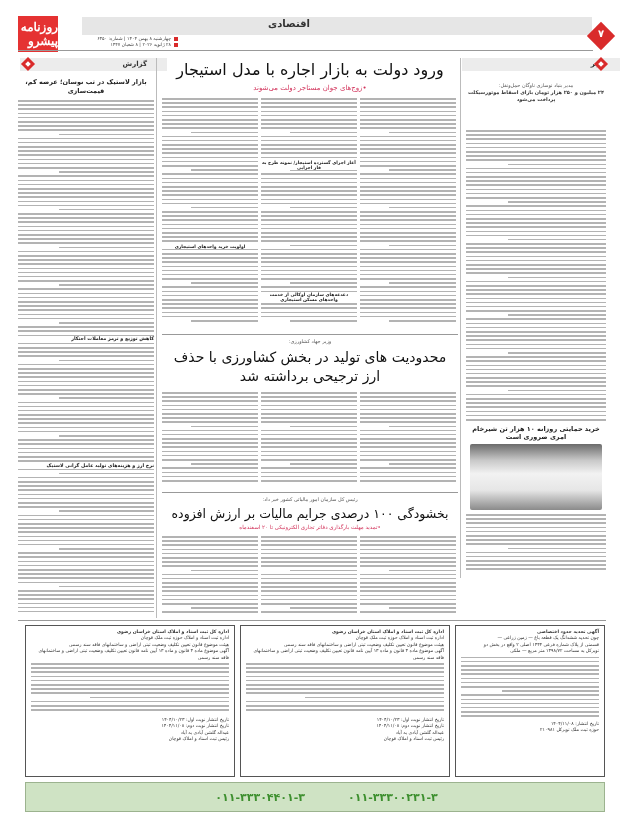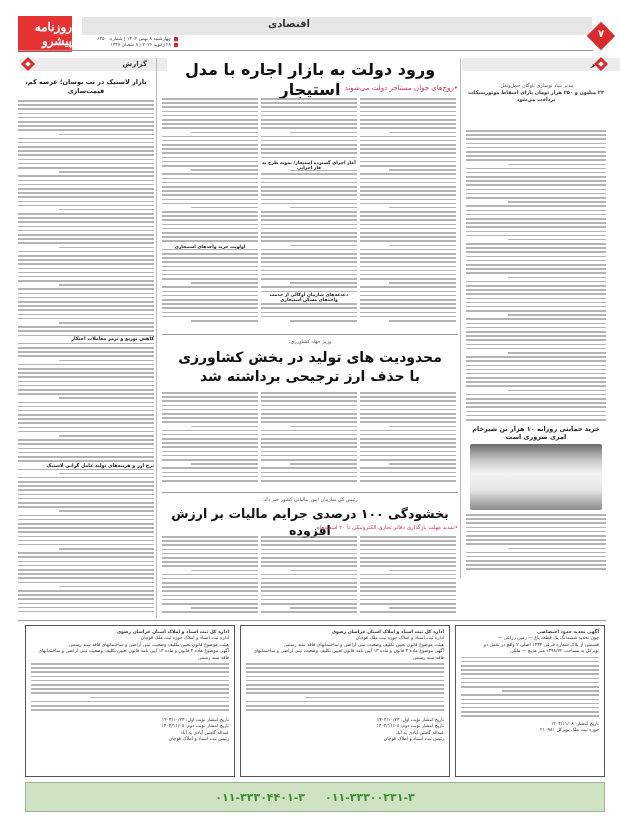--- a/index.html
+++ b/index.html
@@ -1,47 +1,47 @@
 <!DOCTYPE html>
 <html><head>
 <meta charset="utf-8">
 <style>
   * { box-sizing: border-box; margin: 0; padding: 0; }
   html, body { width: 620px; height: 837px; background: #ffffff; overflow: hidden; }
   body { font-family: "DejaVu Sans", sans-serif; color: #222; direction: rtl; position: relative; }
   .abs { position: absolute; }
   
-  .masthead { left: 18px; top: 16px; width: 54px; height: 36px; background: #e53232; color: #fff; display: flex; align-items: center; justify-content: center; font-family: "DejaVu Serif", serif; font-size: 12px; font-weight: bold; }
+  .masthead { left: 18px; top: 16px; width: 40px; height: 36px; background: #e53232; color: #fff; display: flex; align-items: center; justify-content: center; font-family: "DejaVu Serif", serif; font-size: 12px; font-weight: bold; }
   .header-bar { left: 82px; top: 17px; width: 510px; height: 18px; background: #e6e6e6; }
   .section-title { left: 82px; top: 18px; width: 414px; text-align: center; font-size: 10px; font-weight: bold; color: #333; }
   .date-block { left: 88px; top: 36px; width: 90px; font-size: 4.6px; line-height: 6px; color: #444; direction: rtl; text-align: right; }
   .date-line { display: flex; align-items: center; gap: 3px; }
   .date-sq { width: 4px; height: 4px; background: #d92b2b; display: inline-block; }
   .header-rule { left: 18px; top: 50px; width: 575px; height: 1px; background: #999; }
   .page-num { left: 591px; top: 26px; width: 20px; height: 20px; background: #d92b2b; transform: rotate(45deg); }
   .page-num-text { left: 591px; top: 28px; width: 20px; text-align: center; color: #fff; font-size: 10px; font-weight: bold; }
   
   .sec-label { height: 13px; background: #ececec; font-size: 7px; font-weight: bold; color: #333; padding-right: 20px; line-height: 13px; }
   .diamond { width: 10px; height: 10px; background: #fff; border: 3px solid #d92b2b; transform: rotate(45deg); }
   .col-rule { width: 1px; background: #bbb; }
   
   .lines { overflow: hidden; }
   .line { height: 1.6px; background: #9a9a9a; margin-bottom: 2.6px; opacity: .75; }
   .line.short { width: 70%; margin-right: 0; }
-  .headline { font-weight: bold; color: #111; text-align: center; }
+  .headline { font-weight: normal; color: #111; text-align: center; }
   .kicker { text-align: center; color: #555; }
-  .subhead-red { color: #d2335b; }
+  .subhead-red { text-align: center; color: #d2335b; }
   .box-head { font-size: 6px; font-weight: bold; text-align: center; color: #222; line-height: 8px; }
   .photo { background: linear-gradient(180deg,#6b6b6b 0%,#c9c9c9 25%,#f2f2f2 45%,#e6e6e6 70%,#8a8a8a 100%); border-radius: 2px; }
   .notice-box { border: 1px solid #555; padding: 3px 5px; }
   .notice-text { font-size: 4.6px; line-height: 6.4px; color: #333; text-align: right; }
   .ad-bar { left: 25px; top: 782px; width: 580px; height: 30px; background: #cfe3c4; border: 1px solid #9cb38f; display: flex; align-items: center; justify-content: center; gap: 20px; direction: rtl; }
   .ad-title { font-size: 12px; font-weight: bold; color: #24408e; }
   .ad-brand { font-size: 12px; font-weight: bold; color: #d92b2b; }
-  .ad-phone { font-size: 11px; color: #3d8f2e; font-weight: bold; direction: ltr; }
+  .ad-phone { font-size: 11px; color: #3d8f2e; font-weight: bold; direction: ltr; margin-left: 23px; }
 </style>
 </head>
 <body>
 
 <div class="abs masthead">روزنامه پیشرو</div>
 <div class="abs header-bar"></div>
 <div class="abs section-title">اقتصادی</div>
 <div class="abs date-block">
   <div class="date-line">
       <span class="date-sq"></span>

